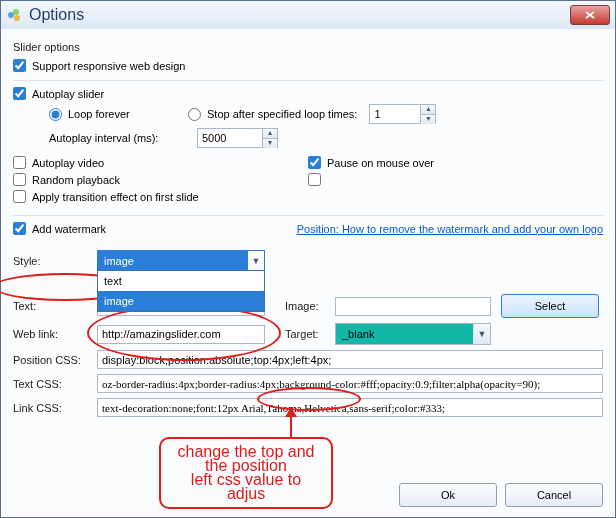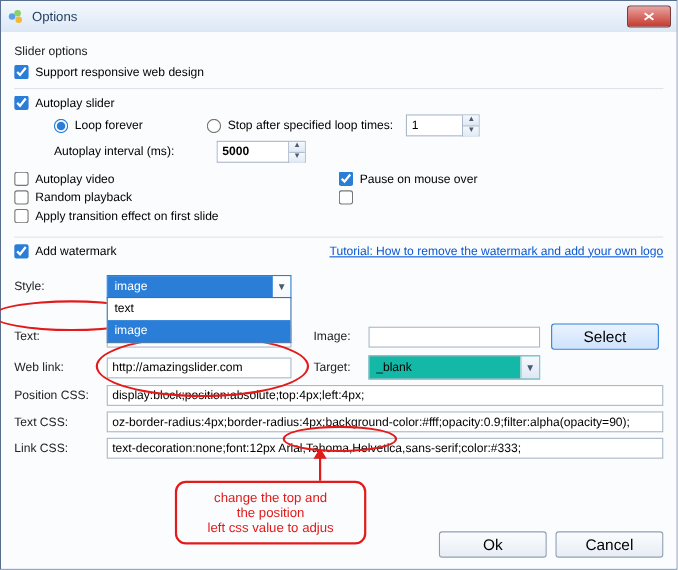--- a/index.html
+++ b/index.html
@@ -1,52 +1,52 @@
 <!DOCTYPE html>
 <html><head>
 <meta charset="utf-8">
 <style>
 html,body{margin:0;padding:0;font-family:"Segoe UI",Tahoma,sans-serif;font-size:11px;color:#000;background:#fff}
 .window{width:616px;height:518px;border:1px solid #5a6f8f;box-sizing:border-box;position:relative;background:#eef3fa}
 .titlebar{height:28px;background:linear-gradient(#f5f9fe,#dce7f5);border-bottom:1px solid #b8c6d9;display:flex;align-items:center;padding:0 2px 0 6px}
 .titlebar .icon{width:16px;height:16px;margin-right:6px;display:inline-block}
-.titlebar .title{font-size:12px;color:#1f3b5f}
+.titlebar .title{font-size:16px;color:#1f3b5f}
 .titlebar .spacer{flex:1}
 .closebtn{width:38px;height:18px;border:1px solid #7a3b3b;border-radius:3px;background:linear-gradient(#e9a3a0,#c53a2f);display:flex;align-items:center;justify-content:center;color:#fff;font-weight:bold;font-size:11px;margin-right:3px}
 .body{position:absolute;top:28px;left:0;right:0;bottom:0;padding:8px 12px 12px 12px;box-sizing:border-box;background:#fbfcfe}
 .group-title{font-size:11px;color:#1a1a1a;margin:4px 0 6px 0}
 .row{display:flex;align-items:center;margin:4px 0}
 .indent2{margin-left:36px}
 input[type=checkbox],input[type=radio]{margin:0 6px 0 0;accent-color:#2a7ed7}
 label{white-space:nowrap}
 .hr{border-top:1px solid #dce3ec;margin:8px 0 6px 0}
 .spin{display:inline-flex;align-items:center;border:1px solid #a9b7c9;background:#fff;height:18px}
 .spin input{border:none;width:42px;height:16px;padding:0 4px;font-size:11px;outline:none}
 .spin .btns{display:flex;flex-direction:column;border-left:1px solid #a9b7c9}
 .spin .b{width:14px;height:9px;background:linear-gradient(#f5f9fe,#dfe8f3);font-size:7px;line-height:8px;text-align:center;color:#4b5b70;cursor:default}
 .spin .b+.b{border-top:1px solid #a9b7c9}
 .twocol{display:flex}
 .twocol>div{flex:1}
 .link{color:#0b57d0;text-decoration:underline}
 .oval{position:absolute;border:2px solid #e11a1a;border-radius:50%/50%;pointer-events:none}
 .arrow-svg{position:absolute;pointer-events:none}
-.callout{position:absolute;border:2px solid #e11a1a;border-radius:10px;background:rgba(255,255,255,0.0);color:#e11a1a;font-size:12px;line-height:14px;text-align:center;padding:6px 10px;pointer-events:none}
+.callout{position:absolute;border:2px solid #e11a1a;border-radius:10px;background:rgba(255,255,255,0.0);color:#e11a1a;font-size:16px;line-height:14px;text-align:center;padding:6px 10px;pointer-events:none}
 .form-row{display:flex;align-items:center;margin:5px 0}
 .form-row .lbl{width:84px;color:#222}
 .text-input{border:1px solid #a9b7c9;background:#fff;height:19px;padding:1px 4px;font-size:11px;box-sizing:border-box}
 .select-open{position:relative;width:168px}
 .select-box{border:1px solid #2a7ed7;height:20px;display:flex;align-items:center;justify-content:space-between;background:linear-gradient(#fff,#f4f8fd)}
 .select-box .val{padding:0 6px;background:#2a7ed7;color:#fff;flex:1;height:100%;display:flex;align-items:center}
 .select-box .arr{width:16px;text-align:center;color:#4b5b70;font-size:9px}
 .dropdown{position:absolute;top:20px;left:0;right:0;border:1px solid #3e6fa8;background:#fff;z-index:10}
 .dropdown .opt{padding:2px 6px;height:16px;display:flex;align-items:center}
 .dropdown .opt.sel{background:#2a7ed7;color:#fff}
 .target-select{border:1px solid #a9b7c9;height:20px;width:148px;display:flex;align-items:center;justify-content:space-between;padding:0 0 0 6px;background:#14b8a6}
 .target-select .arr{width:16px;text-align:center;color:#4b5b70;font-size:9px;border-left:1px solid #dce3ec;height:100%;display:flex;align-items:center;justify-content:center;background:linear-gradient(#f5f9fe,#dfe8f3)}
-.btn{height:22px;border:1px solid #8f9fb3;border-radius:3px;background:linear-gradient(#fbfcfe,#e7edf5);padding:0 16px;font-size:14px;display:inline-flex;align-items:center;justify-content:center}
+.btn{height:22px;border:1px solid #8f9fb3;border-radius:3px;background:linear-gradient(#fbfcfe,#e7edf5);padding:0 16px;font-size:11px;display:inline-flex;align-items:center;justify-content:center}
 .btn.primary{border-color:#2a7ed7;background:linear-gradient(#eaf3ff,#cfe3fb)}
 .footer{position:absolute;right:12px;bottom:10px;display:flex;gap:8px}
 .disabled{color:#8a8a8a}
 </style>
 </head>
 <body>
 
 <div class="window">
   <div class="titlebar">
     <span class="icon">
@@ -92,21 +92,21 @@
         <span class="btns">
             <span class="b">▲</span>
             <span class="b">▼</span>
           </span>
       </span>
     </div>
 
     <div class="row indent2">
       <label style="width:148px">Autoplay interval (ms):</label>
       <span class="spin">
-        <input style="width: 56px; font-weight: bold;" value="5000">
+        <input style="width: 56px;" value="5000">
         <span class="btns">
             <span class="b">▲</span>
             <span class="b">▼</span>
           </span>
       </span>
     </div>
 
     <div class="twocol" style="margin-top:4px">
       <div>
         <div class="row">
@@ -133,21 +133,21 @@
       </div>
     </div>
 
     <div class="hr"></div>
 
     <div class="row" style="justify-content:space-between;align-items:center">
       <span style="display:flex;align-items:center">
         <input type="checkbox" checked="" style="">
         <label>Add watermark</label>
       </span>
-      <a href="#" class="link">Tutorial: How to remove the watermark and add your own logo</a>
+      <a href="#" class="link">Position: How to remove the watermark and add your own logo</a>
     </div>
 
     <div style="height:6px"></div>
 
     <div class="form-row">
       <span class="lbl">Style:</span>
       <div class="select-open">
         <div class="select-box">
           <span class="val">image</span>
           <span class="arr">▼</span>
@@ -180,26 +180,26 @@
       </div>
     </div>
 
     <div class="form-row">
       <span class="lbl">Position CSS:</span>
       <input class="text-input" style="flex: 1 1 0%;" value="display:block;position:absolute;top:4px;left:4px;">
     </div>
 
     <div class="form-row">
       <span class="lbl">Text CSS:</span>
-      <input class="text-input" style="flex: 1 1 0%;" value="oz-border-radius:4px;border-radius:4px;background-color:#fff;opacity:0.9;filter:alpha(opacity=90);">
+      <input class="text-input" style="flex: 1 1 0%; font-family: Liberation Serif, serif;" value="oz-border-radius:4px;border-radius:4px;background-color:#fff;opacity:0.9;filter:alpha(opacity=90);">
     </div>
 
     <div class="form-row">
       <span class="lbl">Link CSS:</span>
-      <input class="text-input" style="flex: 1 1 0%;" value="text-decoration:none;font:12px Arial,Tahoma,Helvetica,sans-serif;color:#333;">
+      <input class="text-input" style="flex: 1 1 0%; font-family: Liberation Serif, serif;" value="text-decoration:none;font:12px Arial,Tahoma,Helvetica,sans-serif;color:#333;">
     </div>
 
     <div class="footer">
       <span class="btn" style="width:64px">Ok</span>
       <span class="btn" style="width:64px">Cancel</span>
     </div>
 
     <div class="oval" style="left:-8px;top:244px;width:140px;height:24px"></div>
     <div class="oval" style="left:86px;top:276px;width:190px;height:52px"></div>
     <div class="oval" style="left:256px;top:358px;width:100px;height:20px"></div>

